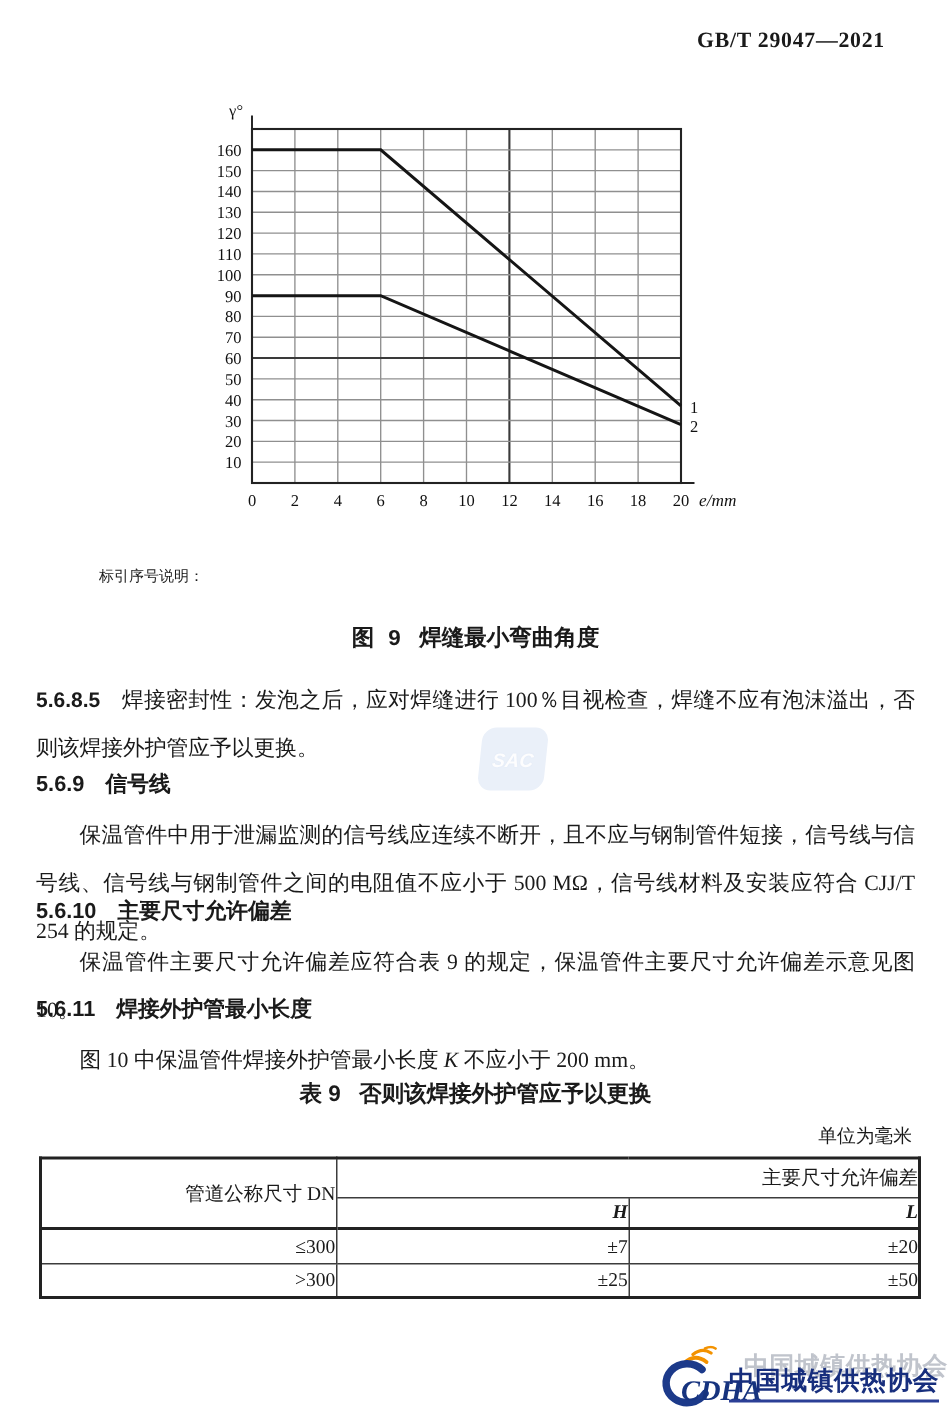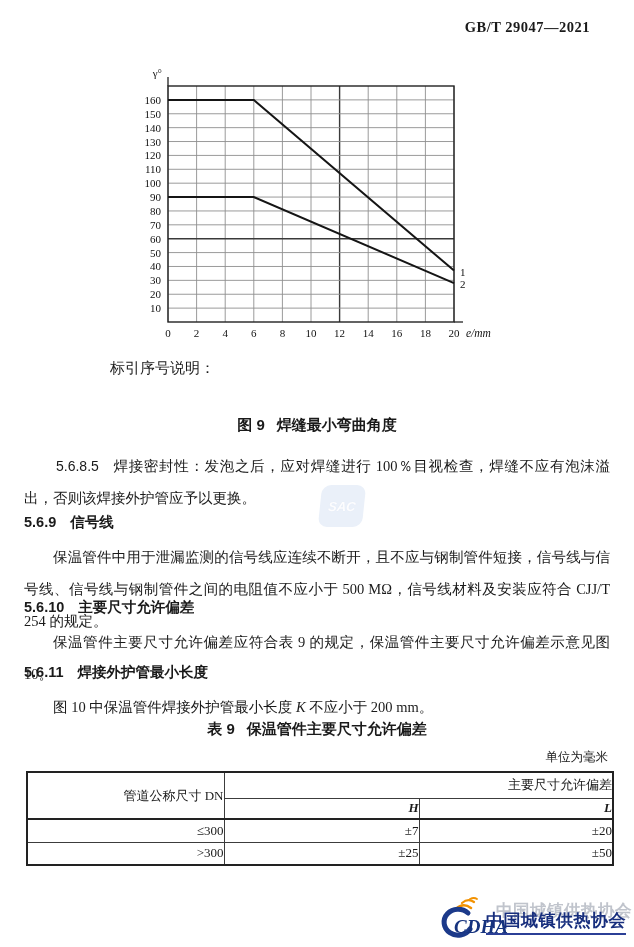--- a/index.html
+++ b/index.html
@@ -8,32 +8,32 @@
     font-family:"Liberation Serif","DejaVu Serif",serif;color:#1a1a1a;
   }
   .abs{position:absolute;}
   
   .doc-num{top:19px;right:44px;font-weight:bold;font-size:14.5px;letter-spacing:.5px;}
   
   .chart-wrap{left:138px;top:66px;width:372px;height:292px;}
   .ctick{font:11px "Liberation Serif",serif;fill:#111;}
   .cxlab{font:italic 11.5px "Liberation Serif",serif;fill:#111;}
   
-  .legend{left:58px;top:356px;font-size:15px;line-height:25.5px;margin-left:44px;}
+  .legend{left:58px;top:372px;font-size:10px;line-height:25.5px;}
   .legend .lg-title{padding-left:8px;}
   
   .fig-caption{left:0;top:416px;width:634px;text-align:center;
-    font-family:Liberation Sans, sans-serif;font-weight:bold;font-size:15px;}
+    font-family:Liberation Mono, monospace;font-weight:bold;font-size:15px;}
   .tbl-caption{left:0;top:720px;width:634px;text-align:center;
     font-family:"Liberation Sans","DejaVu Sans",sans-serif;font-weight:bold;font-size:15px;}
   .cap-label{margin-right:12px;}
   
   .para{left:24px;width:586px;font-size:14.5px;line-height:32px;text-align:justify;}
   .para.indent{text-indent:2em;}
-  .sec-num{font-family:"Liberation Sans","DejaVu Sans",sans-serif;font-weight:normal;font-size:14px;margin-right:14px;margin-left:32px;}
+  .sec-num{font-family:"Liberation Sans","DejaVu Sans",sans-serif;font-weight:bold;font-size:14px;margin-right:14px;}
   .heading{left:24px;font-family:"Liberation Sans","DejaVu Sans",sans-serif;font-weight:bold;font-size:14.5px;}
   .heading .h-num{margin-right:14px;margin-top:43px;}
   .p5685{top:450px;}
   .h569{top:513px;}
   .p569{top:541px;}
   .h5610{top:598px;}
   .p5610{top:626px;}
   .h5611{top:663px;}
   .p5611{top:691px;}
   .k-ital{font-style:italic;}
@@ -161,21 +161,21 @@
 <div class="abs para indent p5610">保温管件主要尺寸允许偏差应符合表 9 的规定，保温管件主要尺寸允许偏差示意见图 10。</div>
 
 <div class="abs heading h5611">
   <span class="h-num">5.6.11</span><span>焊接外护管最小长度</span>
 </div>
 <div class="abs para indent p5611">
   <span>图 10 中保温管件焊接外护管最小长度 </span><span class="k-ital">K</span><span> 不应小于 200 mm。</span>
 </div>
 
 <div class="abs tbl-caption">
-  <span class="cap-label">表 9</span><span>保温管件主要尺寸允许偏差</span>
+  <span class="cap-label">表 9</span><span>否则该焊接外护管应予以更换</span>
 </div>
 <div class="abs unit-note">单位为毫米</div>
 
 <table class="abs tbl">
   <colgroup>
       <col style="width:197px">
       <col style="width:195px">
       <col style="width:194px">
     </colgroup>
   <thead>

